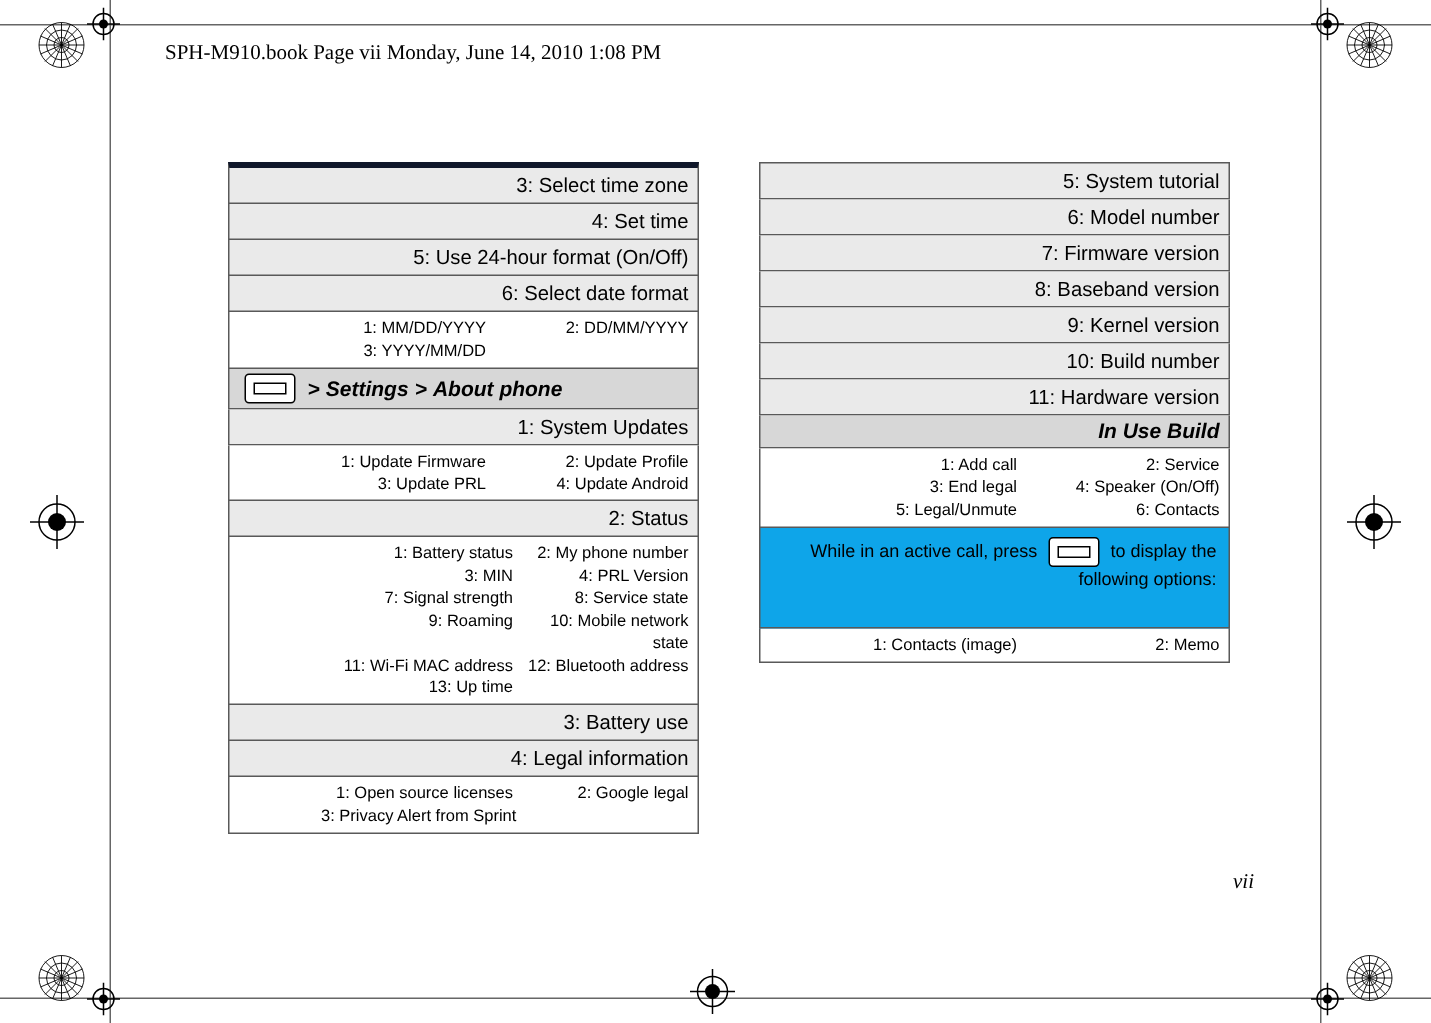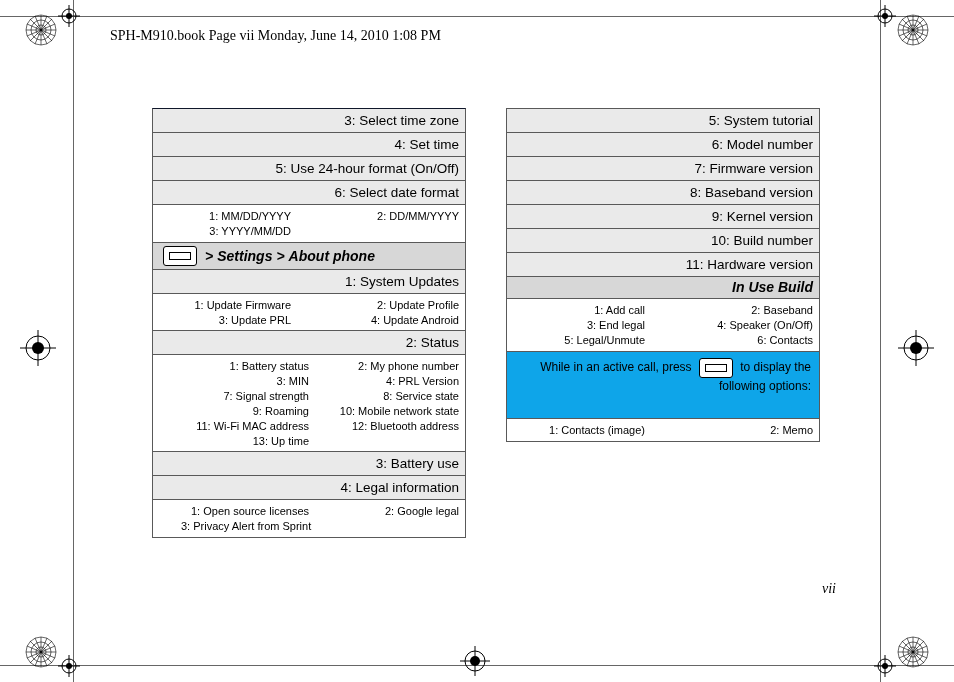--- a/index.html
+++ b/index.html
@@ -44,21 +44,21 @@
   }
   .cell:first-child { border-top:1px solid #595959; }
   .sublist {
     border:1px solid #595959;
     border-top:none;
     background:#fff;
     font-size:11px;
     padding:4px 6px 3px 28px;
     line-height:1.35;
   }
-  .sublist-row { display:flex; }
+  .sublist-row { display:flex;margin-left:33px; }
   .sublist-row .c1 { width:128px; }
   .sublist-row .c2 { flex:1; }
   .sub-tight .c1 { width:110px; }
   .breadcrumb {
     border:1px solid #595959;
     border-top:none;
     background:#d7d7d7;
     font-size:14px;
     font-style:italic;
     font-weight:bold;
@@ -241,21 +241,21 @@
         <line x1="0" y1="11" x2="22" y2="11"></line>
       </g>
       <circle cx="11" cy="11" r="3" fill="#000"></circle>
     </svg>
 
   <div class="header-text">SPH-M910.book  Page vii  Monday, June 14, 2010  1:08 PM</div>
 
   <div class="columns">
 
     <div class="col">
-      <div class="cell" style="border-top:1px solid #0f172a">3: Select time zone</div>
+      <div class="cell" style="border-top:4px solid #0f172a">3: Select time zone</div>
       <div class="cell">4: Set time</div>
       <div class="cell">5: Use 24-hour format (On/Off)</div>
       <div class="cell">6: Select date format</div>
 
       <div class="sublist sub-tight">
         <div class="sublist-row">
             <span class="c1">1: MM/DD/YYYY</span>
             <span class="c2">2: DD/MM/YYYY</span>
           </div>
         <div class="sublist-row">
@@ -332,21 +332,21 @@
       <div class="cell">8: Baseband version</div>
       <div class="cell">9: Kernel version</div>
       <div class="cell">10: Build number</div>
       <div class="cell">11: Hardware version</div>
 
       <div class="menu-hdr">In Use Build</div>
 
       <div class="sublist sub-tight">
         <div class="sublist-row">
             <span class="c1">1: Add call</span>
-            <span class="c2">2: Baseband</span>
+            <span class="c2">2: Service</span>
           </div>
         <div class="sublist-row">
             <span class="c1">3: End legal</span>
             <span class="c2">4: Speaker (On/Off)</span>
           </div>
         <div class="sublist-row">
             <span class="c1">5: Legal/Unmute</span>
             <span class="c2">6: Contacts</span>
           </div>
       </div>

